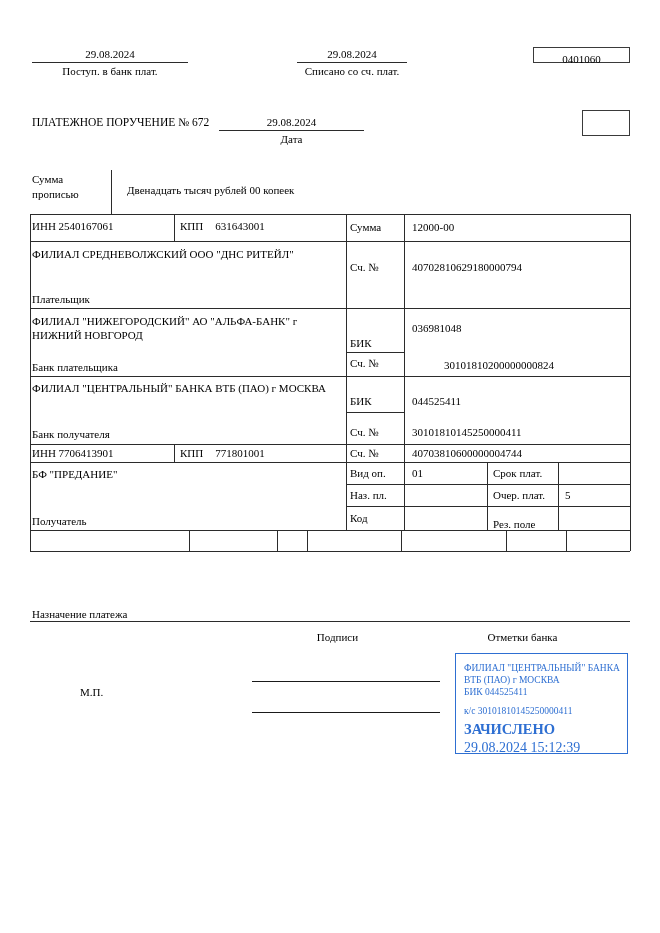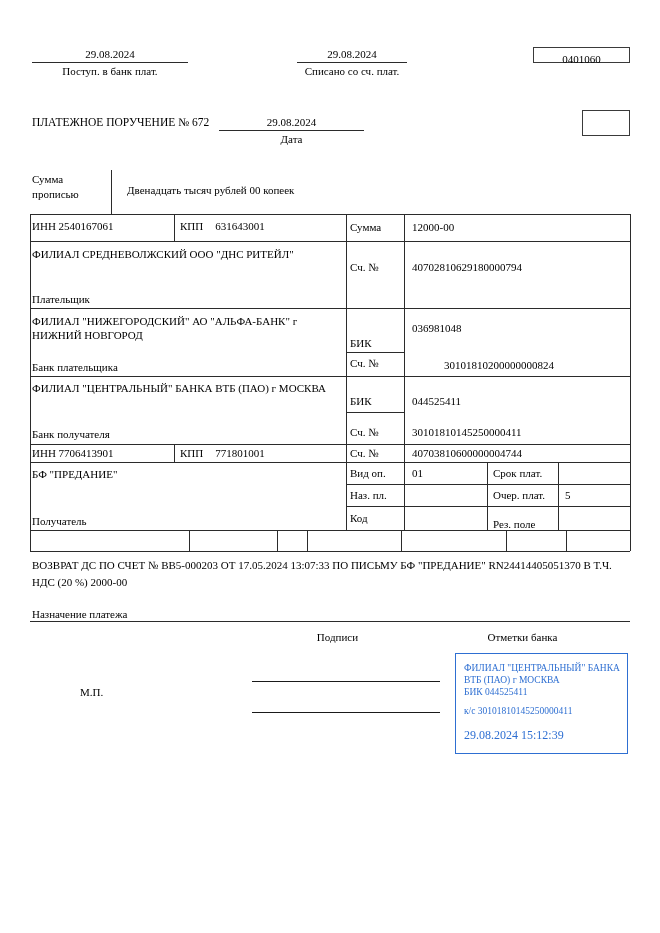--- a/index.html
+++ b/index.html
@@ -15,21 +15,21 @@
   .field .val{border-bottom:1px solid #2b2b2b;padding-bottom:1px;min-height:13px;line-height:13px;}
   .field .lbl{padding-top:2px;line-height:13px;}
   .bx{position:absolute;border:1px solid #3a3a3a;box-sizing:border-box;text-align:center;}
   .wrap{position:absolute;white-space:normal;line-height:17px;}
   .stamp{
     position:absolute;left:455px;top:653px;width:173px;height:101px;
     border:1px solid #2e6fd2;box-sizing:border-box;color:#2e6fd2;
     padding:8px 6px 0 8px;font-size:9.5px;line-height:12px;
   }
   .stamp .big{font-size:14.5px;font-weight:bold;margin-top:4px;line-height:17px;}
-  .stamp .dt{font-size:12px;margin-top:12px;}
+  .stamp .dt{font-size:14px;margin-top:4px;}
 </style>
 </head>
 <body>
 
 <div class="page">
 
   <div class="field" style="left:32px;top:48px;width:156px;">
     <div class="val">29.08.2024</div>
     <div class="lbl">Поступ. в банк плат.</div>
   </div>
@@ -127,32 +127,32 @@
   <div class="t" style="left:412px;top:467px;">01</div>
   <div class="t" style="left:493px;top:467px;">Срок плат.</div>
 
   <div class="t" style="left:350px;top:489px;">Наз. пл.</div>
   <div class="t" style="left:493px;top:489px;">Очер. плат.</div>
   <div class="t" style="left:565px;top:489px;">5</div>
 
   <div class="t" style="left:350px;top:512px;">Код</div>
   <div class="t" style="left:493px;top:508px;margin-top:10px;">Рез. поле</div>
 
-  <div class="wrap" style="left:32px;top:557px;width:598px;">ВОЗВРАТ ДС ПО СЧЕТ № ВВ5-000203 ОТ 17.05.2024 13:07:33 ПО ПИСЬМУ БФ "ПРЕДАНИЕ" RN24414405051370 В Т.Ч. НДС (20 %) 2000-00</div>
   <div class="t" style="left:32px;top:608px;">Назначение платежа</div>
   <div class="hline" style="left:30px;top:621px;width:600px;"></div>
 
   <div class="t" style="left:290px;top:631px;width:95px;text-align:center;">Подписи</div>
   <div class="t" style="left:460px;top:631px;width:125px;text-align:center;">Отметки банка</div>
 
   <div class="hline" style="left:252px;top:681px;width:188px;border-top-color:#1a1a1a;"></div>
   <div class="t" style="left:80px;top:686px;">М.П.</div>
   <div class="hline" style="left:252px;top:712px;width:188px;border-top-color:#1a1a1a;"></div>
 
   <div class="stamp" style="color: rgb(46, 111, 210); border-color: rgb(46, 111, 210);">
     <div>ФИЛИАЛ "ЦЕНТРАЛЬНЫЙ" БАНКА</div>
     <div>ВТБ (ПАО) г МОСКВА</div>
     <div>БИК 044525411</div>
     <div style="margin-top:7px;">к/с 30101810145250000411</div>
+    <div class="big">ЗАЧИСЛЕНО</div>
     <div class="dt">29.08.2024 15:12:39</div>
   </div>
 
 </div>
 
 </body></html>

